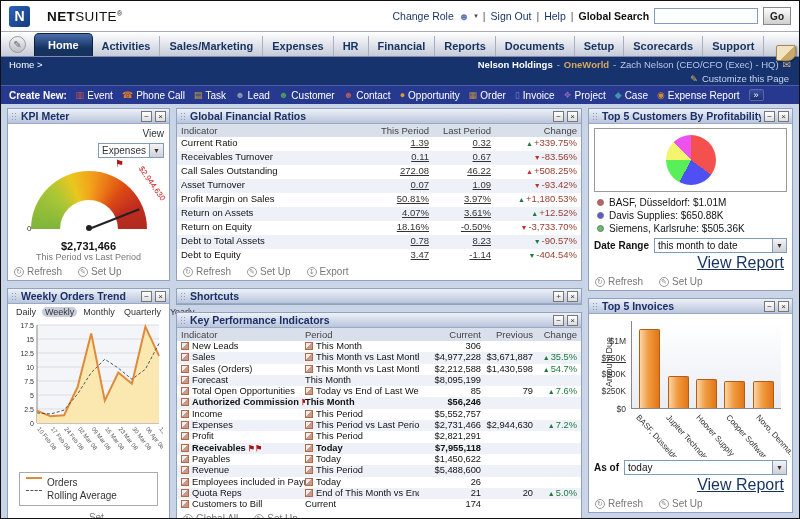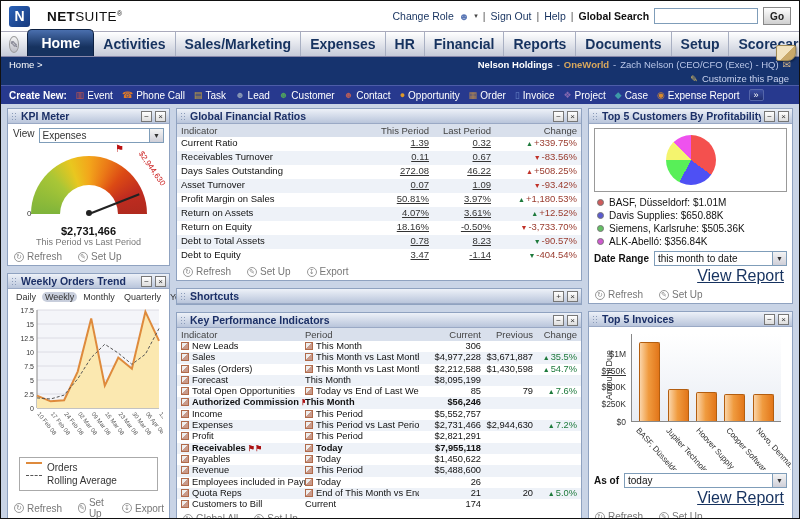--- a/index.html
+++ b/index.html
@@ -20,21 +20,21 @@
   .gs-label { font-weight:bold; color:#111; }
   .role-ic { color:#5a77b5; font-size:10px; }
   .dd-arrow { font-size:7px; color:#444; }
   .search-input { width:104px; height:16px; border:1px solid #7F9DB9; font-size:10px; padding:0 2px; }
   .go-btn { height:18px; padding:0 6px; border:1px solid #888; background:linear-gradient(#fefefe,#cfcfcf); font-size:10px; font-weight:bold; color:#222; }
 
   
   .tabstrip { height:26px; background:linear-gradient(#ffffff,#c6cbd9); border-top:1px solid #aab; border-bottom:1px solid #88a; display:flex; align-items:flex-end; padding:0 4px; }
   .strip-icon { width:17px; height:17px; margin:0 8px 3px 4px; border-radius:50%; background:linear-gradient(#f3f3f3,#bdbdc6); border:1px solid #999; color:#667; font-size:10px; text-align:center; line-height:15px; }
   .tabs { display:flex; align-items:flex-end; }
-  .tab { padding:4px 9px; font-size:14px; font-weight:bold; color:#16325F; border-right:1px solid #a8afc2; white-space:nowrap; cursor:pointer; }
+  .tab { padding:4px 9px; font-size:11px; font-weight:bold; color:#16325F; border-right:1px solid #a8afc2; white-space:nowrap; cursor:pointer; }
   .tab.active { background:linear-gradient(#4a6fae,#16325F 65%); color:#fff; border:1px solid #0d2142; border-bottom:none; border-radius:5px 5px 0 0; padding:5px 13px; }
 
   
   .crumbbar { height:15px; background:#16336E; color:#fff; display:flex; justify-content:space-between; align-items:center; padding:0 8px; font-size:9.5px; }
   .crumb-right { color:#b9c6e8; display:flex; gap:4px; align-items:center; }
   .crumb-co { color:#fff; font-weight:bold; }
   .crumb-org { color:#d9a85c; font-weight:bold; }
   .env { color:#d9b98a; font-size:10px; }
   .strip2 { height:13px; background:#16336E; display:flex; justify-content:flex-end; align-items:center; gap:4px; padding:0 10px; color:#c9d2ee; font-size:9.5px; }
   .pencil { color:#e0c060; font-size:9px; }
@@ -58,21 +58,21 @@
   .panel-title { height:15px; display:flex; align-items:center; gap:3px; background:linear-gradient(#edf1f8,#b9c5db); border-bottom:1px solid #9aa9c5; padding:0 3px; }
   .grip { width:7px; height:9px; background-image:radial-gradient(#8a9ab8 32%,transparent 34%); background-size:3px 3px; }
   .ptitle { flex:1; font-size:10.5px; font-weight:bold; color:#1b2f66; white-space:nowrap; overflow:hidden; }
   .wbtn { width:11px; height:11px; border:1px solid #777; background:linear-gradient(#fff,#ddd); font-size:8px; line-height:9px; text-align:center; color:#333; cursor:pointer; }
   .panel-foot { display:flex; gap:16px; padding:3px 6px; }
   .flink { display:inline-flex; align-items:center; gap:3px; font-size:10px; color:#777; cursor:pointer; }
   .cic { width:10px; height:10px; border:1px solid #999; border-radius:50%; font-size:7px; line-height:8px; text-align:center; color:#888; }
 
   
   .km-body { padding:4px 5px 1px; }
-  .view-row { display:flex; align-items:flex-start; gap:4px; font-size:10px; color:#333; }
+  .view-row { display:flex; align-items:flex-end; gap:4px; font-size:10px; color:#333;flex-direction:column; }
   .sel { display:flex; flex:1; border:1px solid #7f9db9; background:#fff; height:15px; font-size:10px; align-items:center; cursor:pointer; }
   .sel .val { flex:1; padding:0 3px; white-space:nowrap; overflow:hidden; }
   .sel .btn { width:14px; height:100%; background:linear-gradient(#f4f4f4,#cfcfd8); border-left:1px solid #7f9db9; text-align:center; font-size:7px; line-height:13px; color:#333; }
   .gauge-wrap { position:relative; height:76px; margin-top:5px; }
   .gauge-arc { position:absolute; left:50%; transform:translateX(-50%); bottom:10px; width:116px; height:58px; border-radius:116px 116px 0 0;
     background:conic-gradient(from 270deg at 50% 100%, #7eb43b 0deg, #a9c636 45deg, #e9c71f 70deg, #f3a61b 90deg, #eb7a17 110deg, #dc4a14 130deg, #c02c20 155deg, #b02a1e 180deg); }
   .gauge-inner { position:absolute; left:50%; transform:translateX(-50%); bottom:10px; width:58px; height:29px; border-radius:58px 58px 0 0; background:#fff; }
   .gauge-needle { position:absolute; left:calc(50% - 1px); bottom:10px; width:2px; height:54px; background:#222; transform-origin:50% 100%; }
   .gauge-hub { position:absolute; left:calc(50% - 3px); bottom:8px; width:6px; height:6px; border-radius:50%; background:#222; }
   .gauge-zero { position:absolute; left:14px; bottom:6px; font-size:8px; color:#333; }
@@ -387,21 +387,21 @@
               <span class="cell num lnk">0.32</span>
               <span class="cell num"><span class="arr good">▲</span><span class="chgtxt">+339.75%</span></span>
             </div>
             <div class="rrow alt">
               <span class="cell">Receivables Turnover</span>
               <span class="cell num lnk">0.11</span>
               <span class="cell num lnk">0.67</span>
               <span class="cell num"><span class="arr bad">▼</span><span class="chgtxt">-83.56%</span></span>
             </div>
             <div class="rrow">
-              <span class="cell">Days Sales Outstanding</span>
+              <span class="cell">Call Sales Outstanding</span>
               <span class="cell num lnk">272.08</span>
               <span class="cell num lnk">46.22</span>
               <span class="cell num"><span class="arr bad">▲</span><span class="chgtxt">+508.25%</span></span>
             </div>
             <div class="rrow alt">
               <span class="cell">Asset Turnover</span>
               <span class="cell num lnk">0.07</span>
               <span class="cell num lnk">1.09</span>
               <span class="cell num"><span class="arr bad">▼</span><span class="chgtxt">-93.42%</span></span>
             </div>
@@ -621,24 +621,20 @@
               <span class="dot" style="background: rgb(207, 90, 90);"></span>
               <span>BASF, Düsseldorf: $1.01M</span>
             </div>
             <div class="leg-row">
               <span class="dot" style="background: rgb(90, 90, 207);"></span>
               <span>Davis Supplies: $650.88K</span>
             </div>
             <div class="leg-row">
               <span class="dot" style="background: rgb(99, 192, 99);"></span>
               <span>Siemens, Karlsruhe: $505.36K</span>
-            </div>
-            <div class="leg-row">
-              <span class="dot" style="background: rgb(207, 90, 207);"></span>
-              <span>ALK-Abelló: $356.84K</span>
             </div>
           </div>
         <div class="dr-row">
           <span class="dr-label">Date Range</span>
           <span class="sel" style="flex:1">
             <span class="val">this month to date</span>
             <span class="btn">▼</span>
           </span>
         </div>
         <div class="vr"><span>View Report</span></div>

